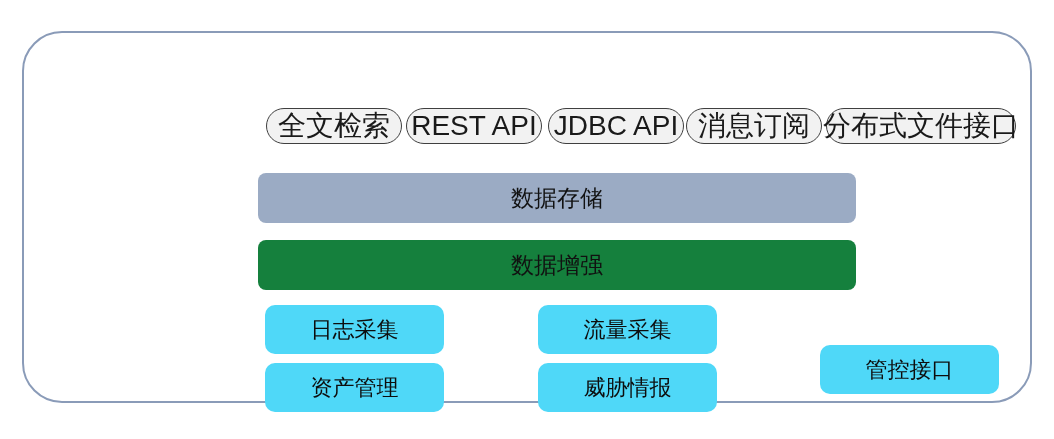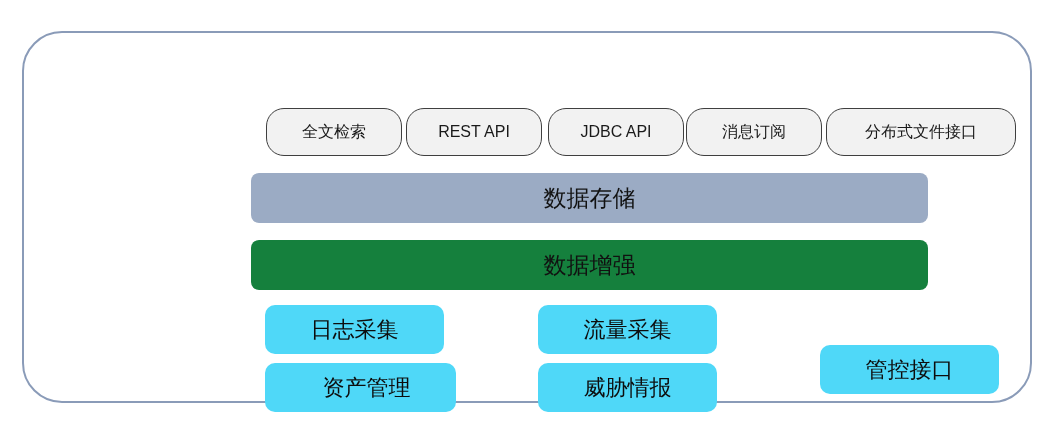--- a/index.html
+++ b/index.html
@@ -37,43 +37,43 @@
     text-align: center;
     font-size: 29px;
     color: #1a1a1a;
     letter-spacing: 1px;
     white-space: nowrap;
   }
 
   
   .pill {
     position: absolute;
-    height: 48px;
+    height: 36px;
     box-sizing: border-box;
     border: 1.5px solid #3f3f3f;
     border-radius: 18px;
     background: #f2f2f2;
     display: flex;
     align-items: center;
     justify-content: center;
-    font-size: 16px;
+    font-size: 28px;
     color: #1a1a1a;
     white-space: nowrap;
   }
   #pill-0 { left: 242px; top: 75px;  width: 136px; }
   #pill-1 { left: 382px; top: 75px;  width: 136px; }
   #pill-2 { left: 524px; top: 75px;  width: 136px; }
   #pill-3 { left: 662px; top: 75px;  width: 136px; }
   #pill-4 { left: 802px; top: 75px;  width: 190px; }
 
   
   .layer-bar {
     position: absolute;
-    left: 227px;
-    width: 677px;
+    left: 234px;
+    width: 598px;
     height: 50px;
     border-radius: 8px;
     display: flex;
     align-items: center;
     justify-content: center;
     font-size: 23px;
     color: #111111;
     white-space: nowrap;
   }
   #layer-storage {
@@ -95,21 +95,21 @@
     display: flex;
     align-items: center;
     justify-content: center;
     font-size: 22px;
     color: #0d0d0d;
     white-space: nowrap;
   }
   #src-r0c0 { left: 241px; top: 272px; }
   #src-r0c1 { left: 514px; top: 272px; }
   #src-r0c2 { left: 796px; top: 272px; }
-  #src-r1c0 { left: 241px; top: 330px; padding-left: 12px; }
+  #src-r1c0 { left: 241px; top: 330px; }
   #src-r1c1 { left: 514px; top: 330px; }
   #src-r1c2 { left: 796px; top: 312px; }
 </style>
 </head>
 <body>
 
 <div id="diagram-root">
 
   <div id="center-label">安全数据中心</div>
 

